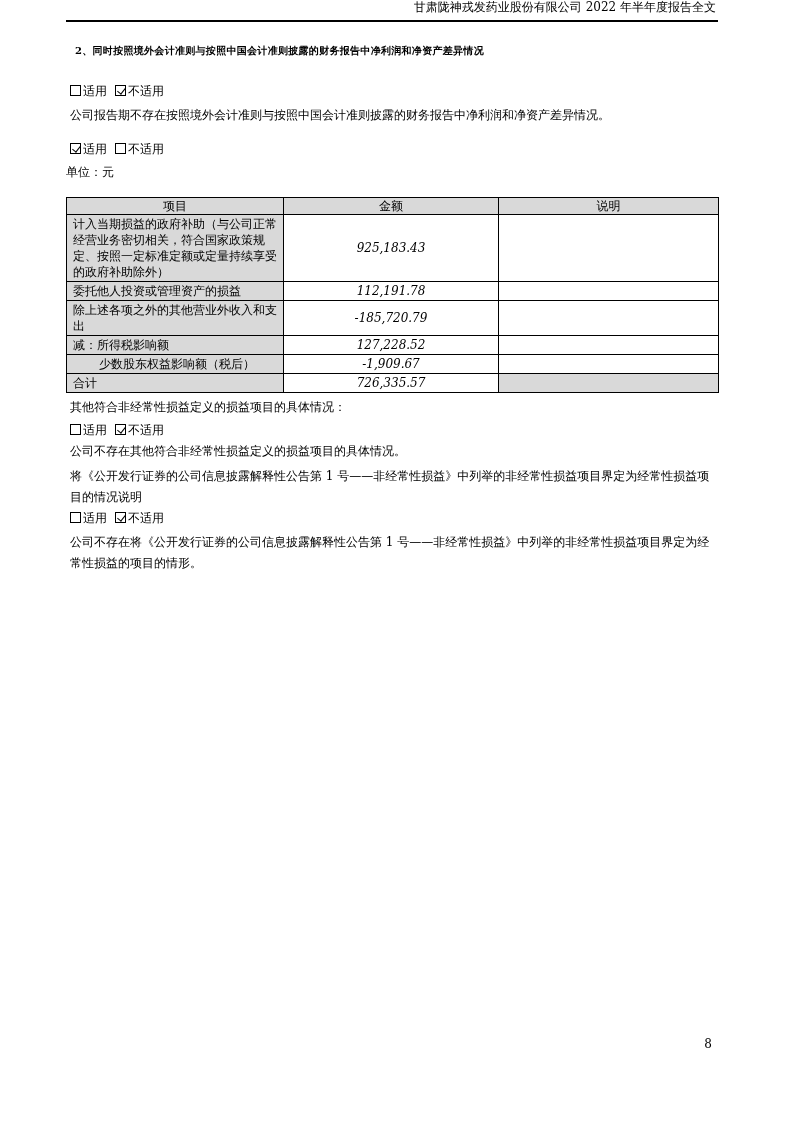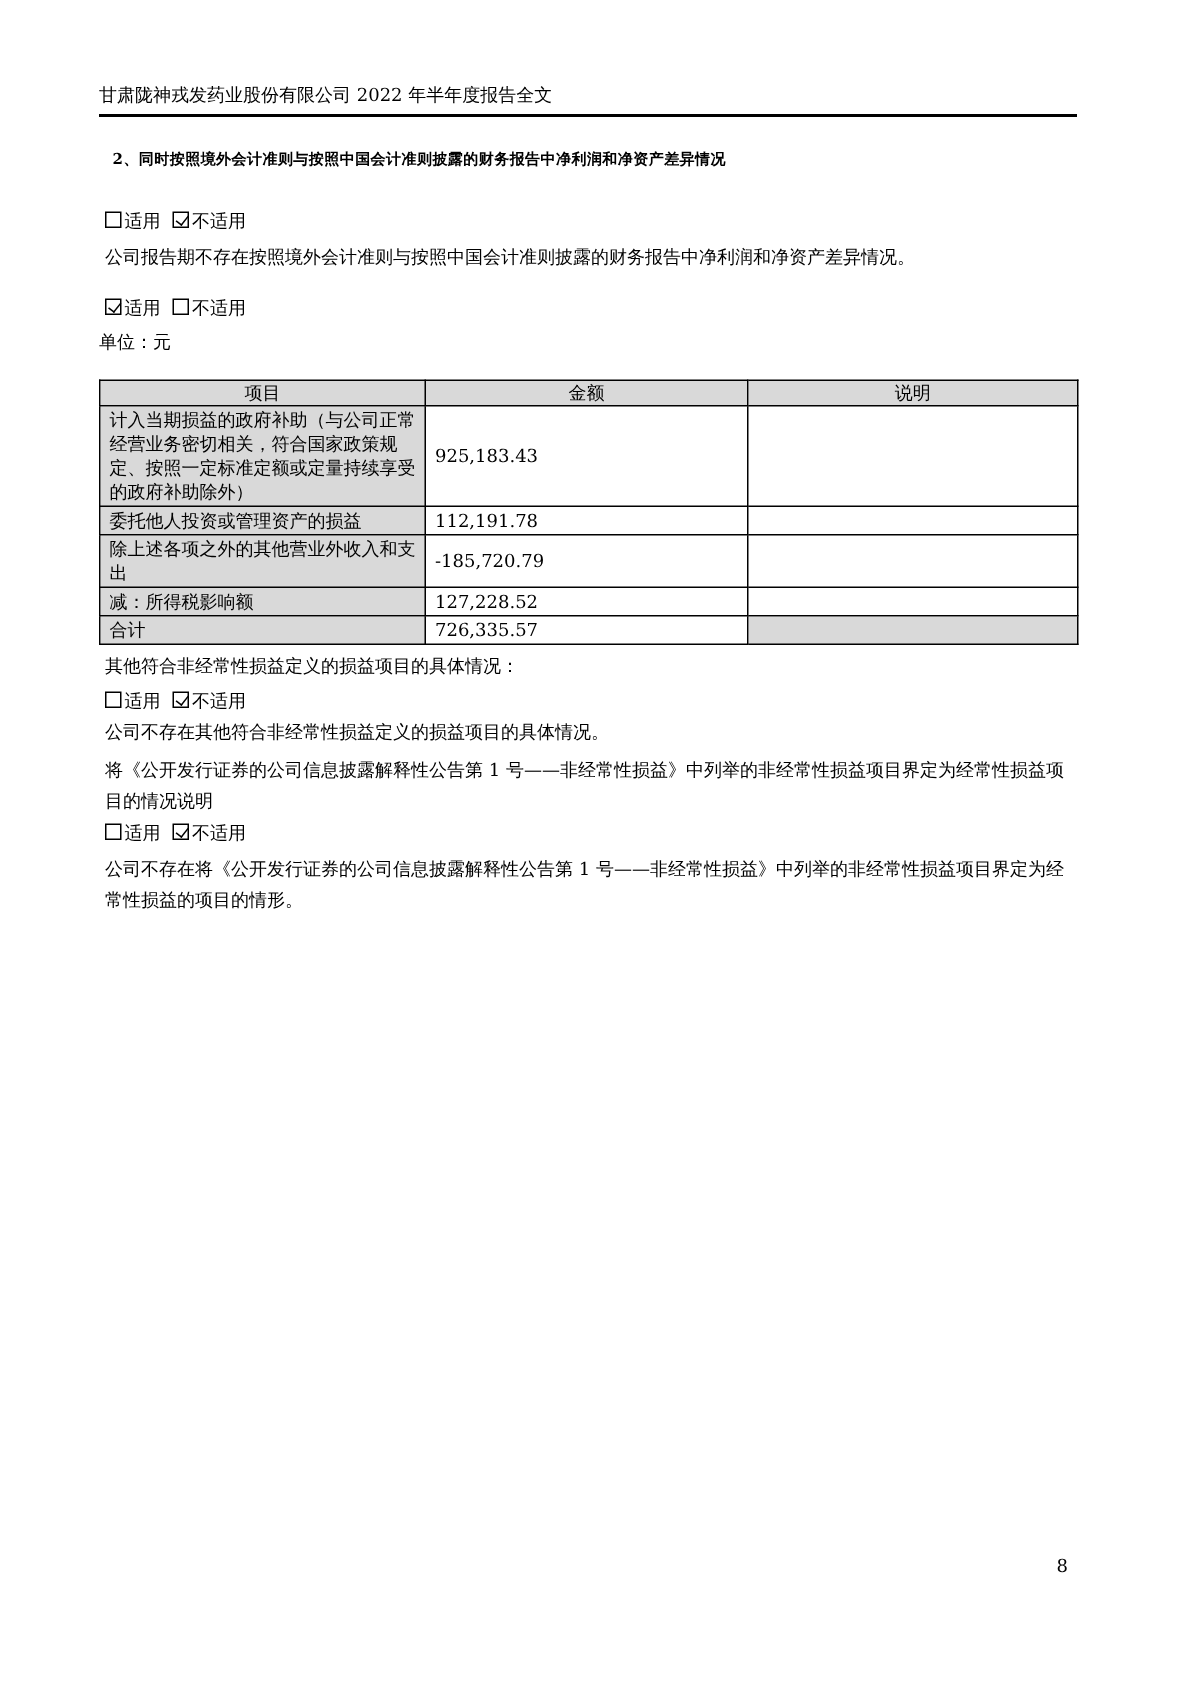--- a/index.html
+++ b/index.html
@@ -7,21 +7,21 @@
   html,body { margin:0; padding:0; }
   body {
     width:793px; height:1122px; background:#ffffff; color:var(--ink);
     font-family:"DejaVu Serif","Liberation Serif",serif;
     font-size:12px; overflow:hidden;
   }
   .page { position:relative; width:793px; height:1122px; background:#fff; }
   .content { position:absolute; left:66px; top:0; width:652px; }
 
   .doc-header {
-    margin-top:56px; font-size:12px; line-height:14px;
+    text-align:right; font-size:12px; line-height:14px;
     padding-bottom:6px; border-bottom:2px solid var(--ink); padding-right:2px;
   }
 
   .h2 { margin:21px 0 0 9px; font-size:10px; line-height:16px; font-weight:bold; letter-spacing:0.3px; }
   .h1 { margin:21px 0 0 9px; font-size:16px; line-height:18px; font-weight:bold; letter-spacing:0.3px; }
 
   .check-line { margin:25px 0 0 4px; line-height:14px; font-size:12px; }
   .check-line.cl2 { margin-top:20px; }
   .check-line.cl3 { margin-top:9px; }
   .check-line.cl4 { margin-top:3px; }
@@ -50,21 +50,21 @@
   }
   table.nr th, table.nr td {
     border:1px solid var(--ink); padding:1px 6px; line-height:16px;
     vertical-align:middle; overflow:hidden;
   }
   table.nr th {
     background:var(--shade); font-weight:normal; text-align:center; line-height:14px;
   }
   td.item { background:var(--shade); }
   td.item.indent { padding-left:32px; }
-  td.amount { text-align:left; padding-right:8px; }
+  td.amount { text-align:center; padding-right:8px;font-style:italic; }
   tr.total-row td.note { background:var(--shade); }
 
   .page-number { position:absolute; left:66px; top:1037px; width:646px; text-align:right; font-size:12px; }
 </style>
 </head>
 <body>
 
 <div class="page">
   <div class="content">
 
@@ -114,20 +114,25 @@
         <tr>
           <td class="item">除上述各项之外的其他营业外收入和支出</td>
           <td class="amount">-185,720.79</td>
           <td class="note"></td>
         </tr>
         <tr>
           <td class="item">减：所得税影响额</td>
           <td class="amount">127,228.52</td>
           <td class="note"></td>
         </tr>
+        <tr>
+          <td class="item indent">少数股东权益影响额（税后）</td>
+          <td class="amount">-1,909.67</td>
+          <td class="note"></td>
+        </tr>
         <tr class="total-row">
           <td class="item">合计</td>
           <td class="amount">726,335.57</td>
           <td class="note"></td>
         </tr>
       </tbody>
     </table>
 
     <p class="para tight">其他符合非经常性损益定义的损益项目的具体情况：</p>
 

